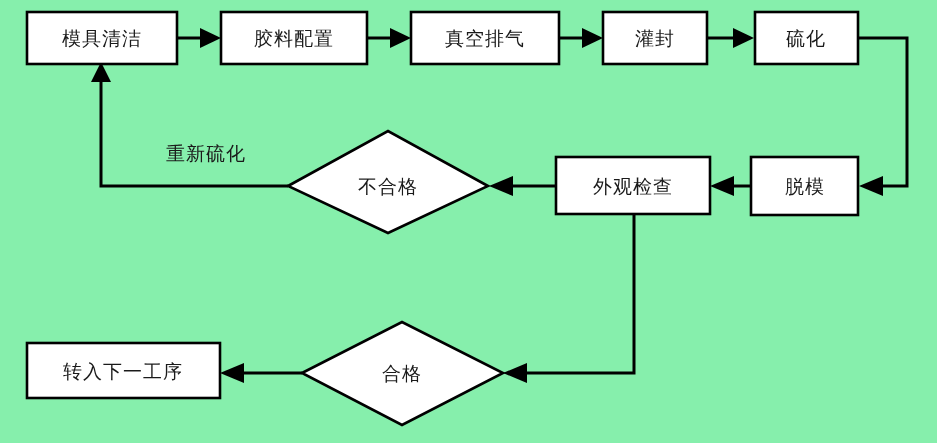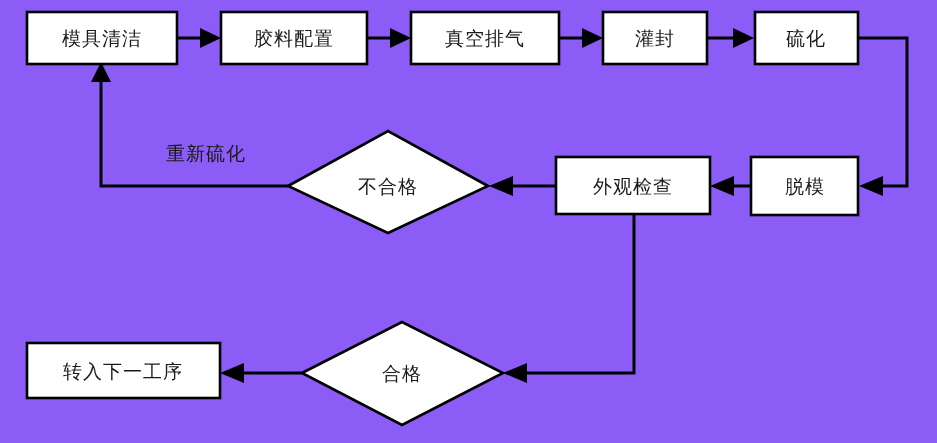--- a/index.html
+++ b/index.html
@@ -7,21 +7,21 @@
     padding: 0;
     background: #ffffff;
   }
   body {
     font-family: "DejaVu Sans", "Liberation Sans", sans-serif;
   }
   #canvas {
     position: relative;
     width: 937px;
     height: 443px;
-    background: #8b5cf6;
+    background: #86efac;
     overflow: hidden;
   }
   #flow-svg {
     position: absolute;
     left: 0;
     top: 0;
     width: 937px;
     height: 443px;
   }
   .node-label {

